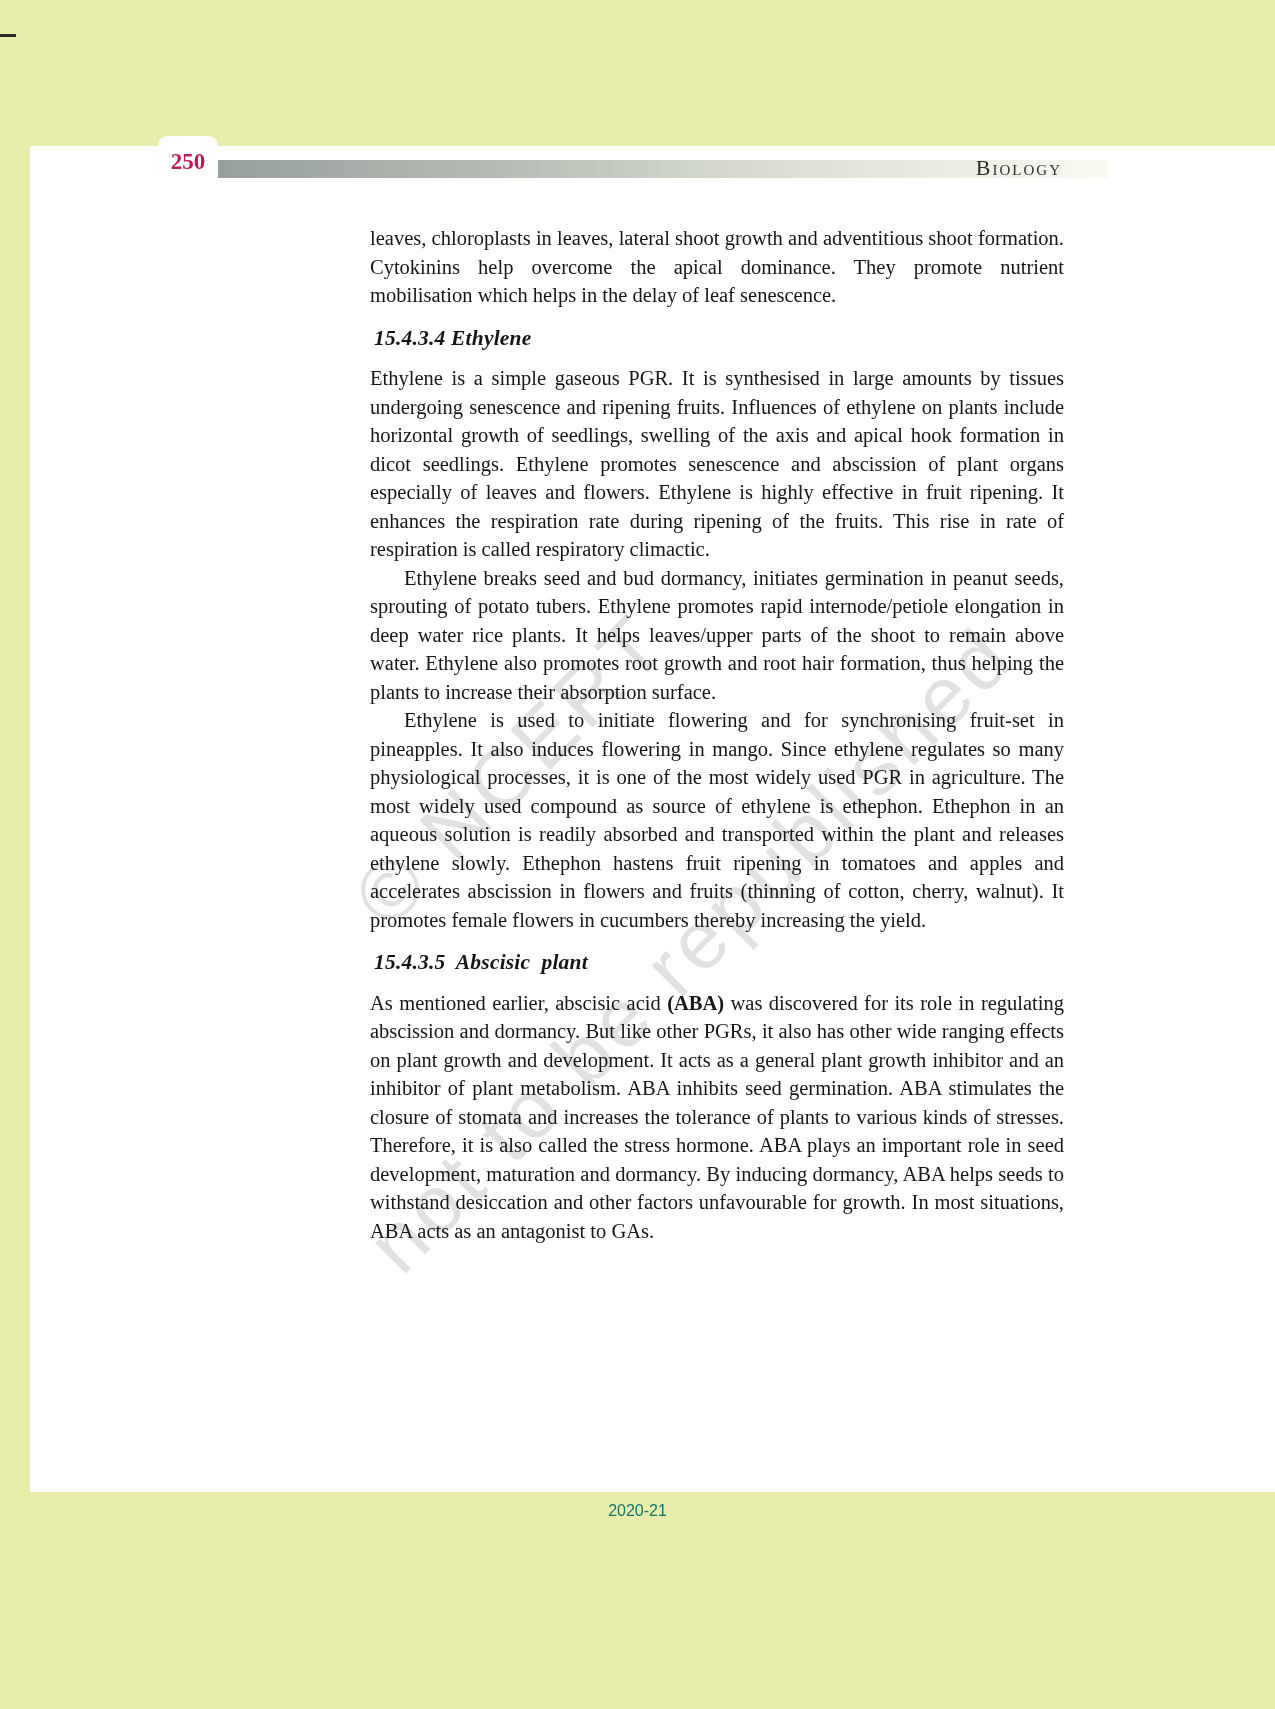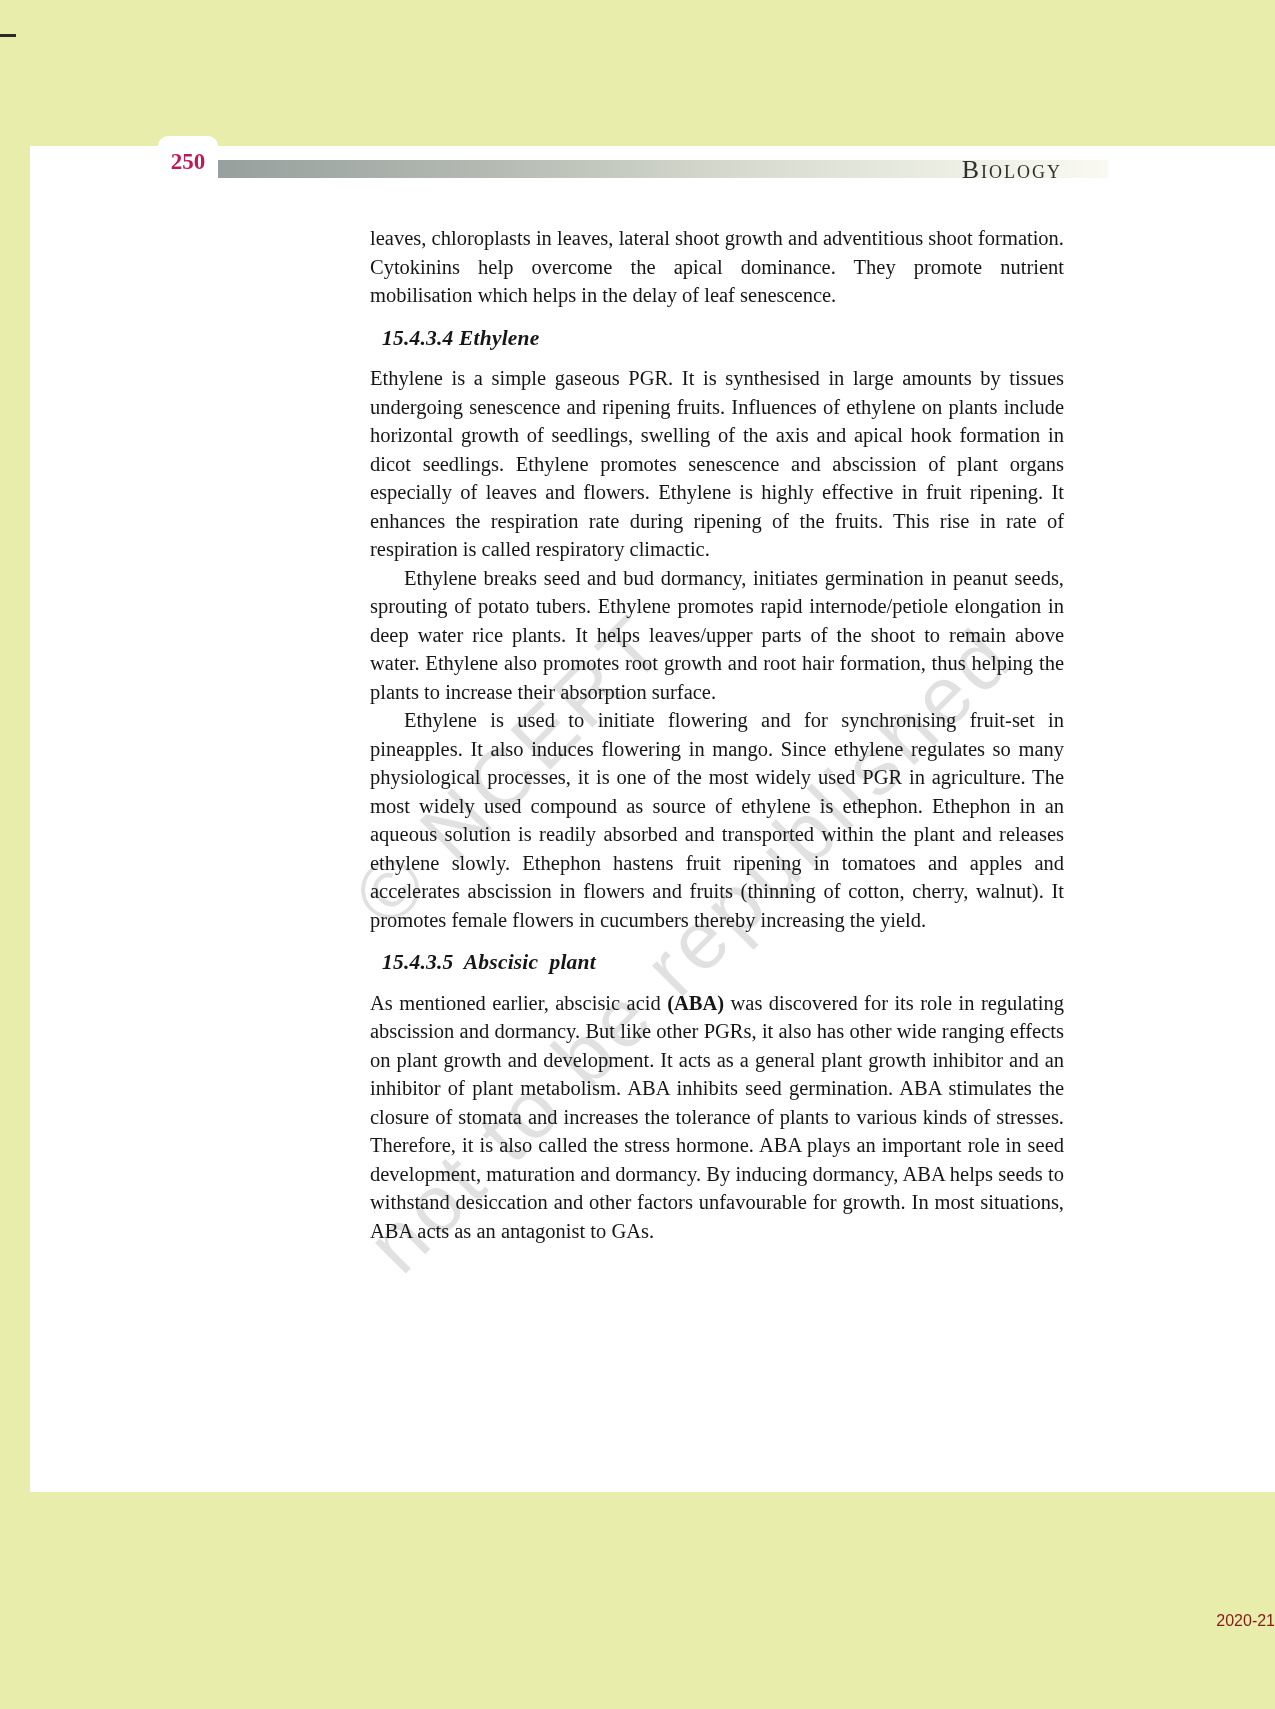--- a/index.html
+++ b/index.html
@@ -47,21 +47,21 @@
     left: 218px; top: 160px;
     width: 890px; height: 18px;
     background: linear-gradient(to right, #97a09e 0%, #b4bab2 30%, #d8dcd0 60%, #eef0e6 85%, #f9f9f1 100%);
     z-index: 2;
   }
 
   .header-title {
     position: absolute;
     top: 155px; right: 213px;
     font-variant: small-caps;
-    font-size: 26px;
+    font-size: 22px;
     letter-spacing: 2px;
     color: #2f2f2f;
     z-index: 3;
   }
 
   .watermark {
     position: absolute;
     left: 40px; top: 430px;
     width: 1120px; height: 860px;
     display: flex; flex-direction: column;
@@ -86,34 +86,34 @@
     font-size: 20.5px;
     line-height: 28.5px;
     z-index: 3;
   }
   .content p { margin: 0; }
   .content p.indent { text-indent: 34px; }
   .content h3 {
     font-size: 21.5px;
     font-style: italic;
     font-weight: bold;
-    margin: 14px 0 12px 12px;
+    margin: 14px 0 12px 4px;
     text-align: left;
     white-space: pre-wrap;
     letter-spacing: 0.2px;
   }
 
   .footer {
     position: absolute;
     left: 0; right: 0;
-    top: 1612px;
-    text-align: right;
+    top: 1502px;
+    text-align: center;
     font-family: "Liberation Sans", sans-serif;
     font-size: 16px;
-    color: #7f1d1d;
+    color: #0f766e;
     z-index: 3;
   }
 </style>
 </head>
 <body>
 
 <div class="page-root">
 
   <div class="white-area"></div>
 

